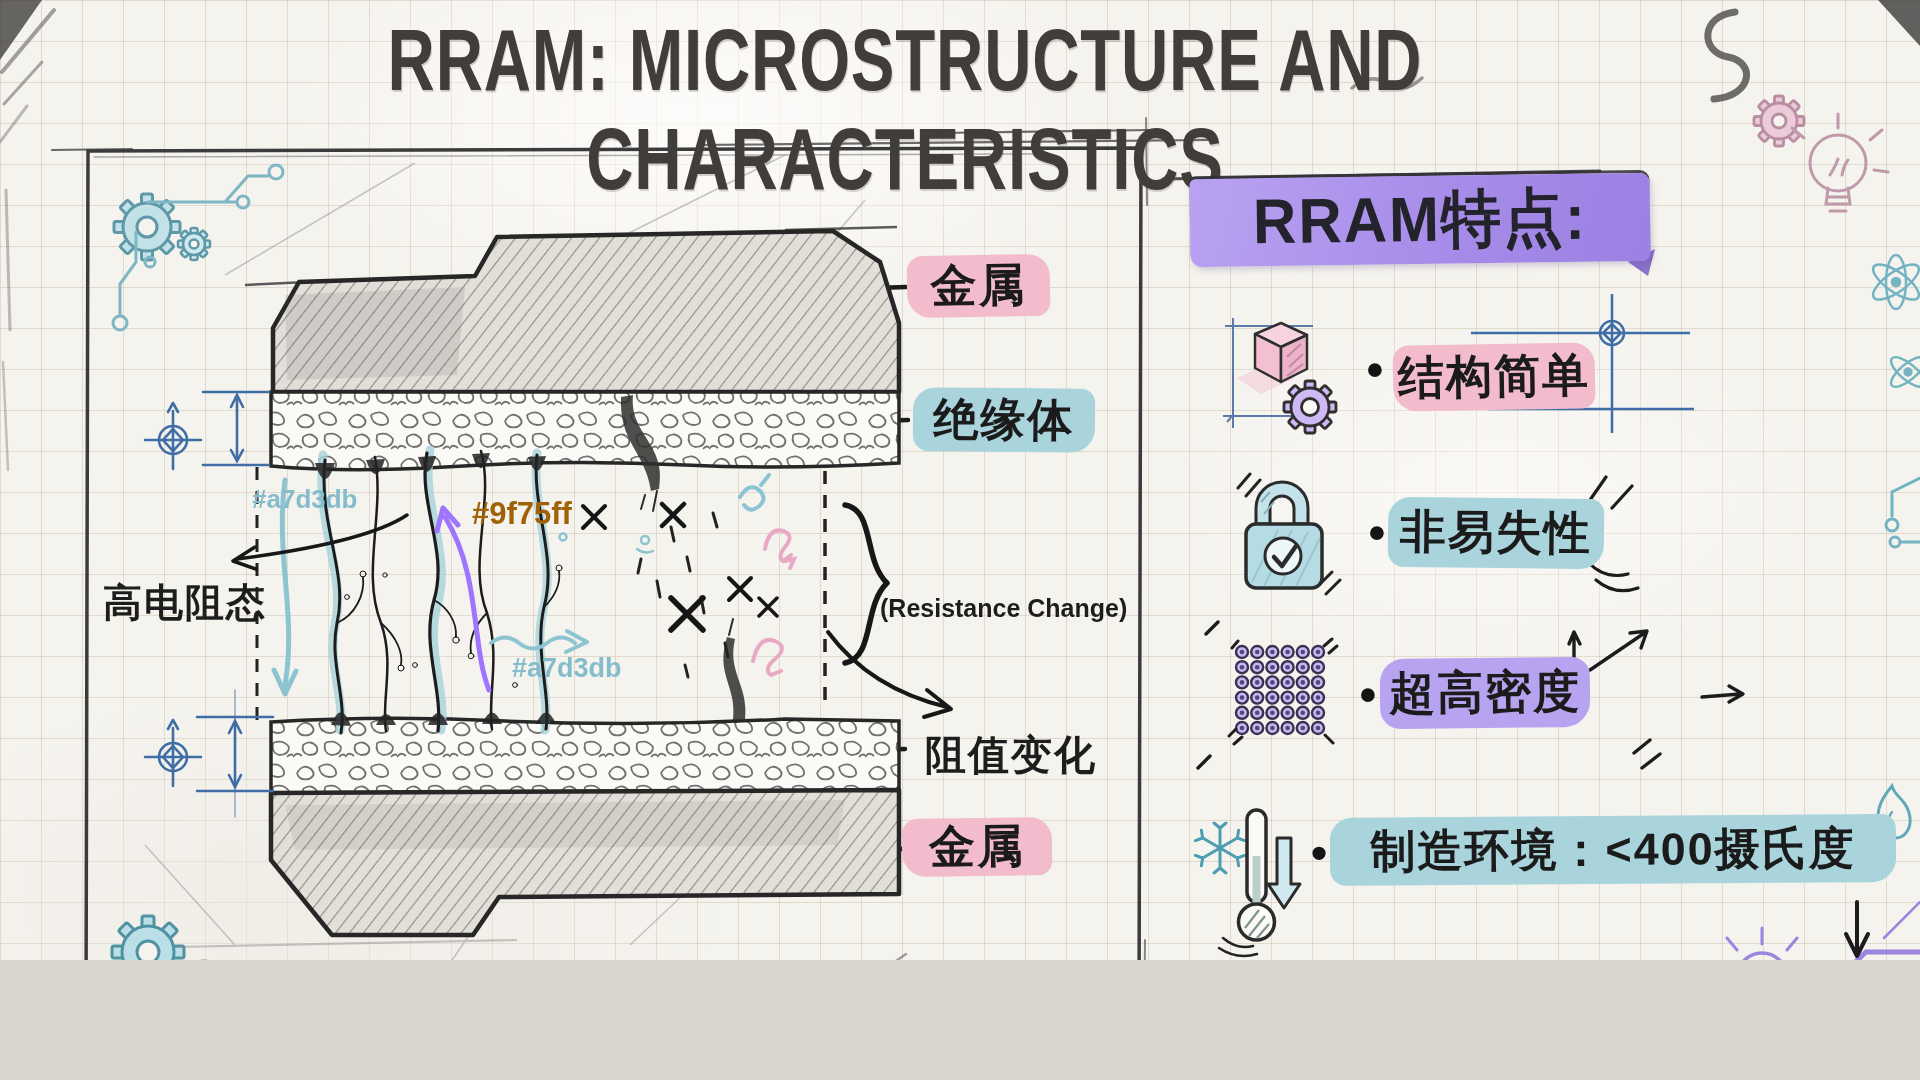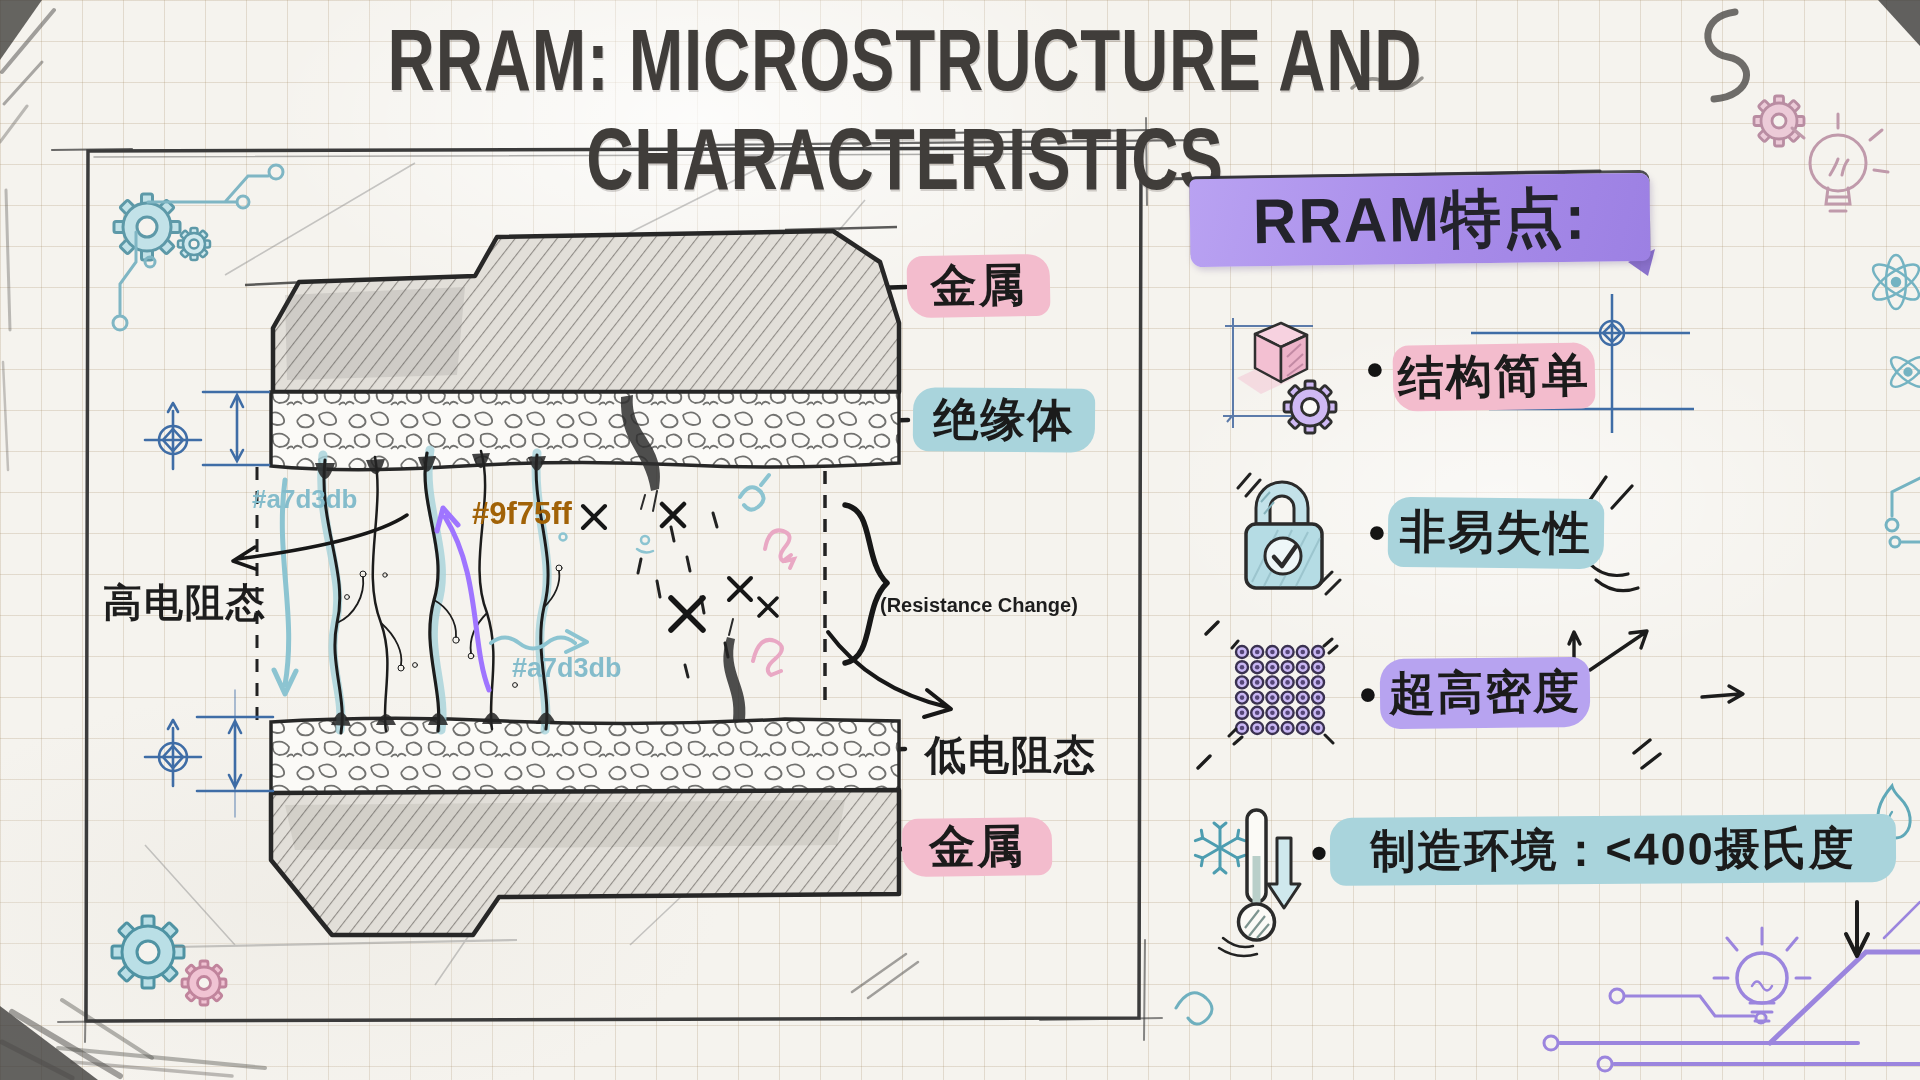--- a/index.html
+++ b/index.html
@@ -1,16 +1,16 @@
 <!DOCTYPE html>
 <html><head>
 <meta charset="utf-8">
 <style>
   html,body{margin:0;padding:0;background:#d8d5cf;}
-  .stage{position:relative;width:1920px;height:1080px;overflow:hidden;
+  .stage{position:relative;width:1920px;height:960px;overflow:hidden;
          font-family:"Liberation Sans","DejaVu Sans",sans-serif;background:#f5f3ee;}
   .paper{position:absolute;inset:0;
     background-image:
       radial-gradient(620px 300px at 700px 120px, rgba(255,255,255,.75), rgba(255,255,255,0) 70%),
       radial-gradient(500px 260px at 1500px 500px, rgba(255,255,255,.5), rgba(255,255,255,0) 70%),
       radial-gradient(600px 300px at 300px 900px, rgba(236,233,226,.6), rgba(255,255,255,0) 70%),
       linear-gradient(rgba(168,146,112,.26) 1.4px, transparent 1.4px),
       linear-gradient(90deg, rgba(168,146,112,.26) 1.4px, transparent 1.4px);
     background-size:auto,auto,auto,41px 41px,41px 41px;}
   .layer{position:absolute;left:0;top:0;}
@@ -363,22 +363,22 @@
       <path d="M760 360 C790 365,778 415,802 438 C778 461,790 512,760 518" stroke-width="5.5"></path>
       <path d="M743 487 C775 530,820 552,862 562 M842 545 L866 564 L839 572" stroke-width="4"></path>
       <path d="M322 370 C292 390,230 404,152 414 M170 402 L148 416 L171 424" stroke-width="3.5"></path>
     </g>
   </svg>
 
   <div class="title">RRAM: MICROSTRUCTURE AND CHARACTERISTICS</div>
 
   <div class="pill pink" style="left:907px;top:255px;width:143px;height:62px;font-size:46px;transform:rotate(-1deg)">金属</div>
   <div class="pill teal" style="left:913px;top:388px;width:182px;height:64px;font-size:45px;transform:rotate(.5deg)">绝缘体</div>
-  <div class="lbl" style="left:880px;top:594px;font-size:20px;letter-spacing:0;font-weight:600">(Resistance Change)</div>
-  <div class="lbl" style="left:925px;top:728px;font-size:41px">低电阻态</div>
+  <div class="lbl" style="left:880px;top:594px;font-size:25px;letter-spacing:0;font-weight:600">(Resistance Change)</div>
+  <div class="lbl" style="left:925px;top:728px;font-size:41px">阻值变化</div>
   <div class="pill pink" style="left:902px;top:818px;width:150px;height:58px;font-size:46px;transform:rotate(-.8deg)">金属</div>
   <div class="lbl" style="left:103px;top:576px;font-size:39px">高电阻态</div>
   <div class="note" style="left:252px;top:484px;font-size:26px;color:#84bccb">#a7d3db</div>
   <div class="note" style="left:472px;top:496px;font-size:31px;color:#a16207">#9f75ff</div>
   <div class="note" style="left:512px;top:653px;font-size:27px;color:#84bccb">#a7d3db</div>
 
   <div class="banner">
     <span>RRAM特点:</span>
   </div>
 

